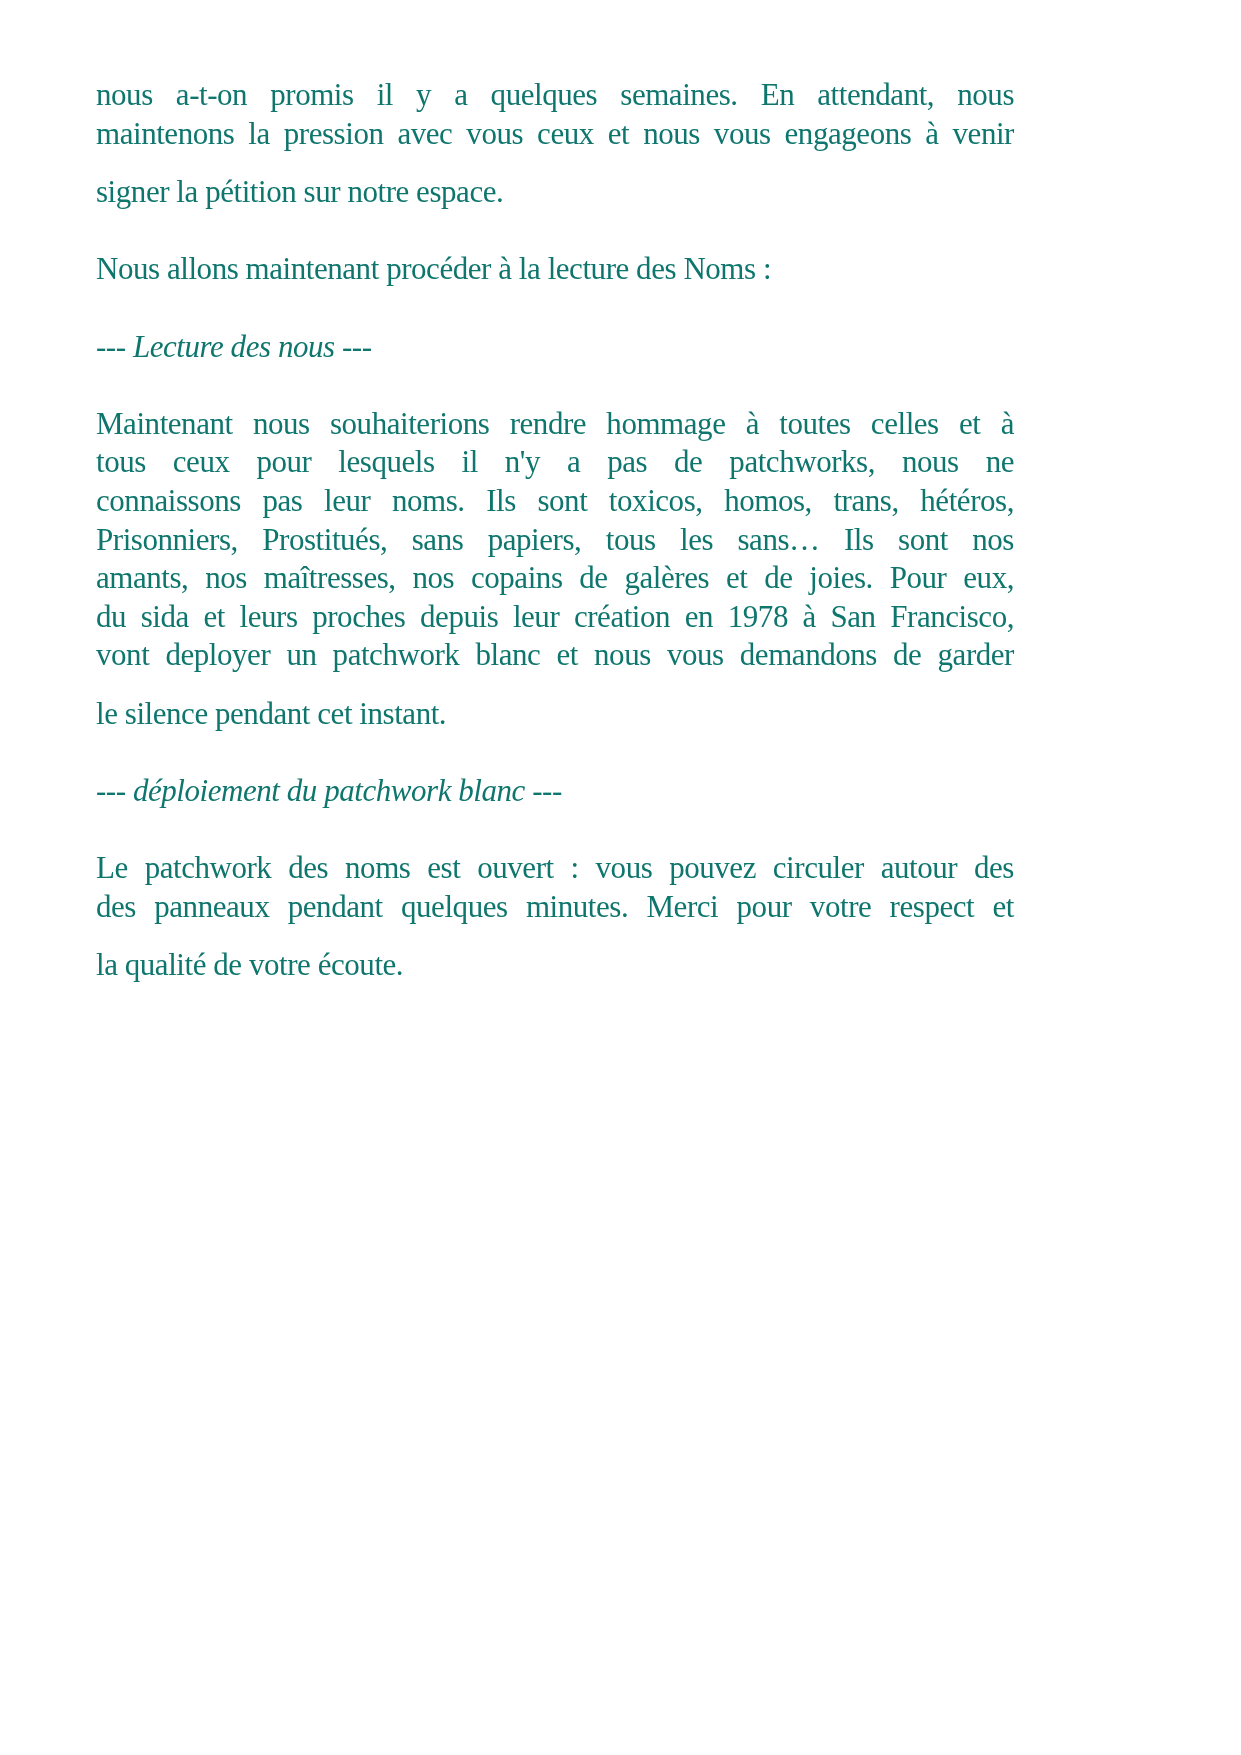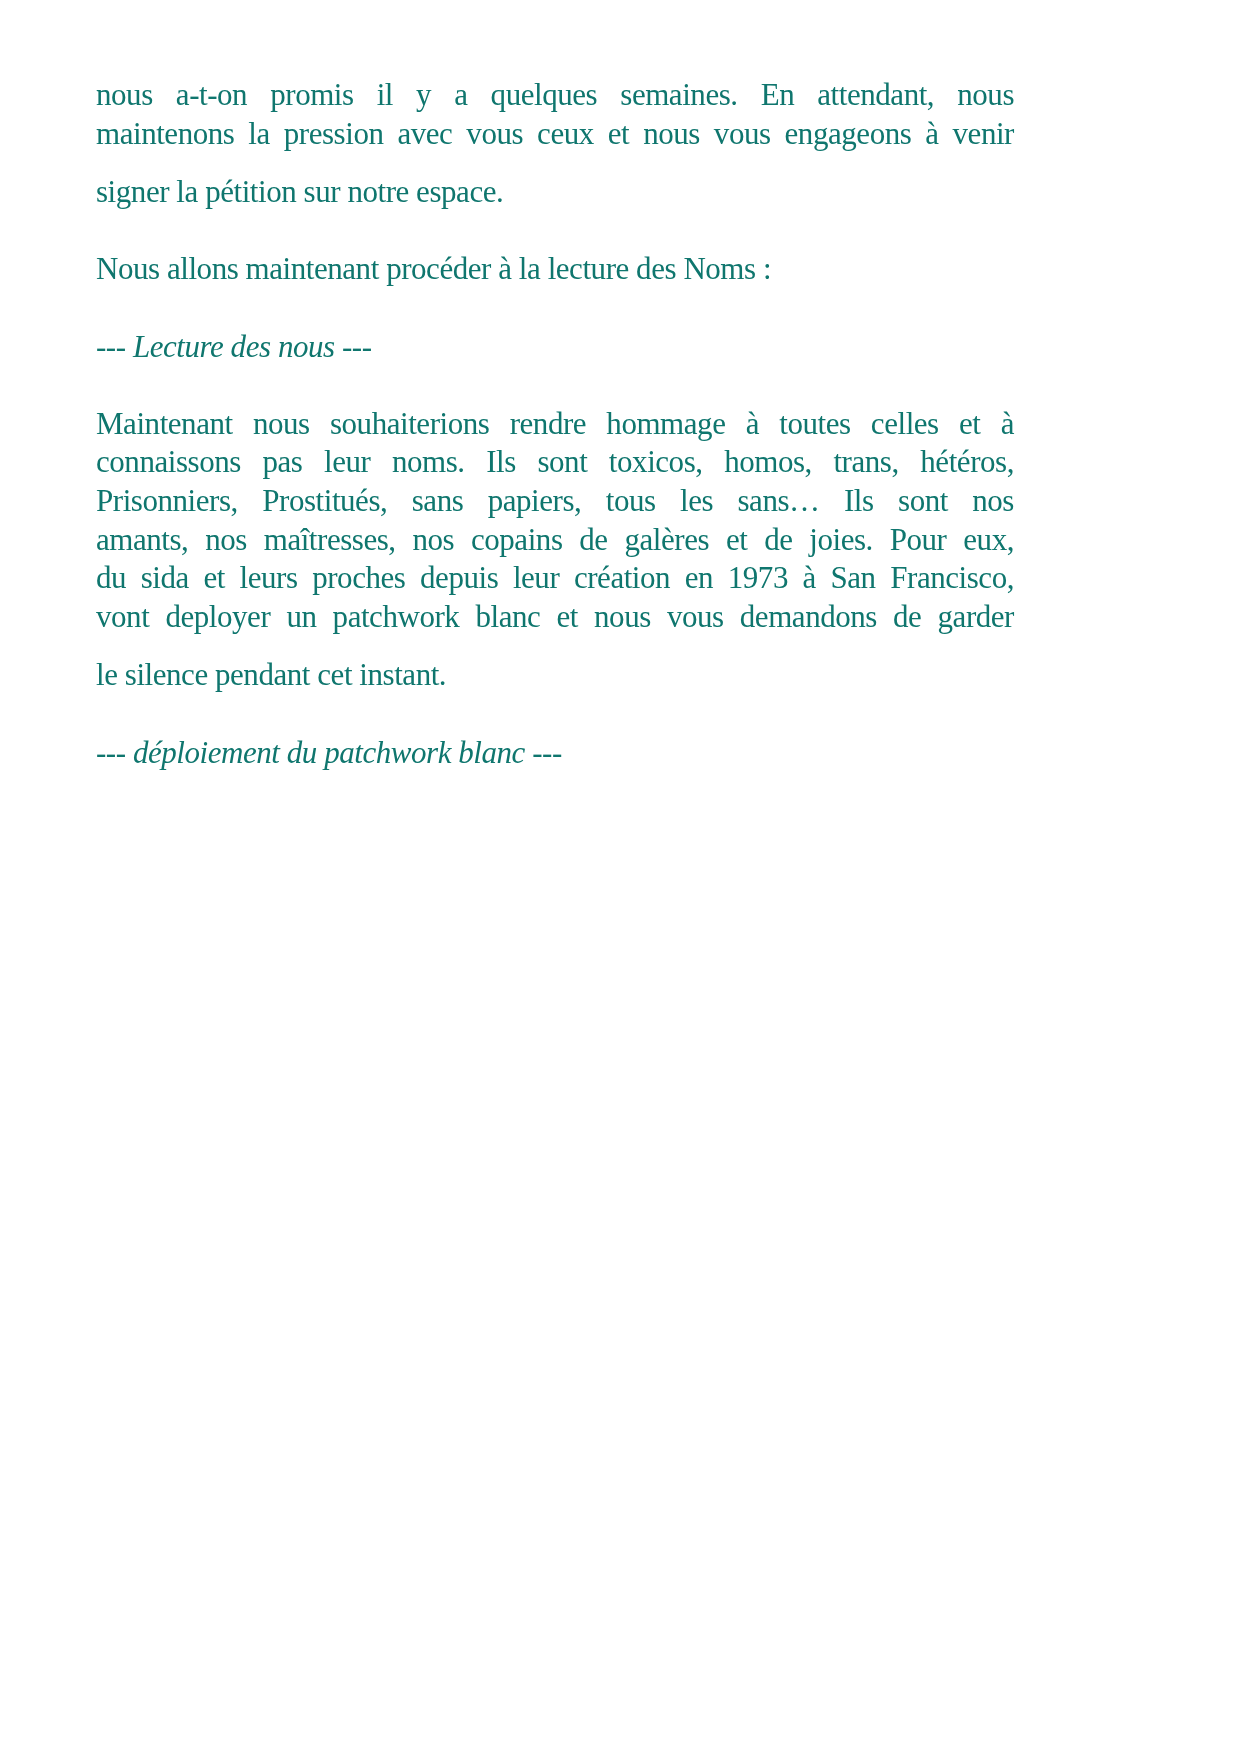--- a/index.html
+++ b/index.html
@@ -34,23 +34,29 @@
     <span class="line last">signer la pétition sur notre espace.</span>
   </p>
   <p class="para">
     <span class="line last">Nous allons maintenant procéder à la lecture des Noms :</span>
   </p>
   <p class="para italic">
     <span class="line last">--- Lecture des nous ---</span>
   </p>
   <p class="para">
     <span class="line">Maintenant nous souhaiterions rendre hommage à toutes celles et à</span>
+    <span class="line">tous ceux pour lesquels il n'y a pas de patchworks, nous ne</span>
     <span class="line">connaissons pas leur noms. Ils sont toxicos, homos, trans, hétéros,</span>
     <span class="line">Prisonniers, Prostitués, sans papiers, tous les sans… Ils sont nos</span>
     <span class="line">amants, nos maîtresses, nos copains de galères et de joies. Pour eux,</span>
-    <span class="line">du sida et leurs proches depuis leur création en 1973 à San Francisco,</span>
+    <span class="line">du sida et leurs proches depuis leur création en 1978 à San Francisco,</span>
     <span class="line">vont deployer un patchwork blanc et nous vous demandons de garder</span>
     <span class="line last">le silence pendant cet instant.</span>
   </p>
   <p class="para italic">
     <span class="line last">--- déploiement du patchwork blanc ---</span>
   </p>
+  <p class="para">
+    <span class="line">Le patchwork des noms est ouvert : vous pouvez circuler autour des</span>
+    <span class="line">des panneaux pendant quelques minutes.  Merci pour votre respect et</span>
+    <span class="line last">la qualité de votre écoute.</span>
+  </p>
 </div>
 
 </body></html>

